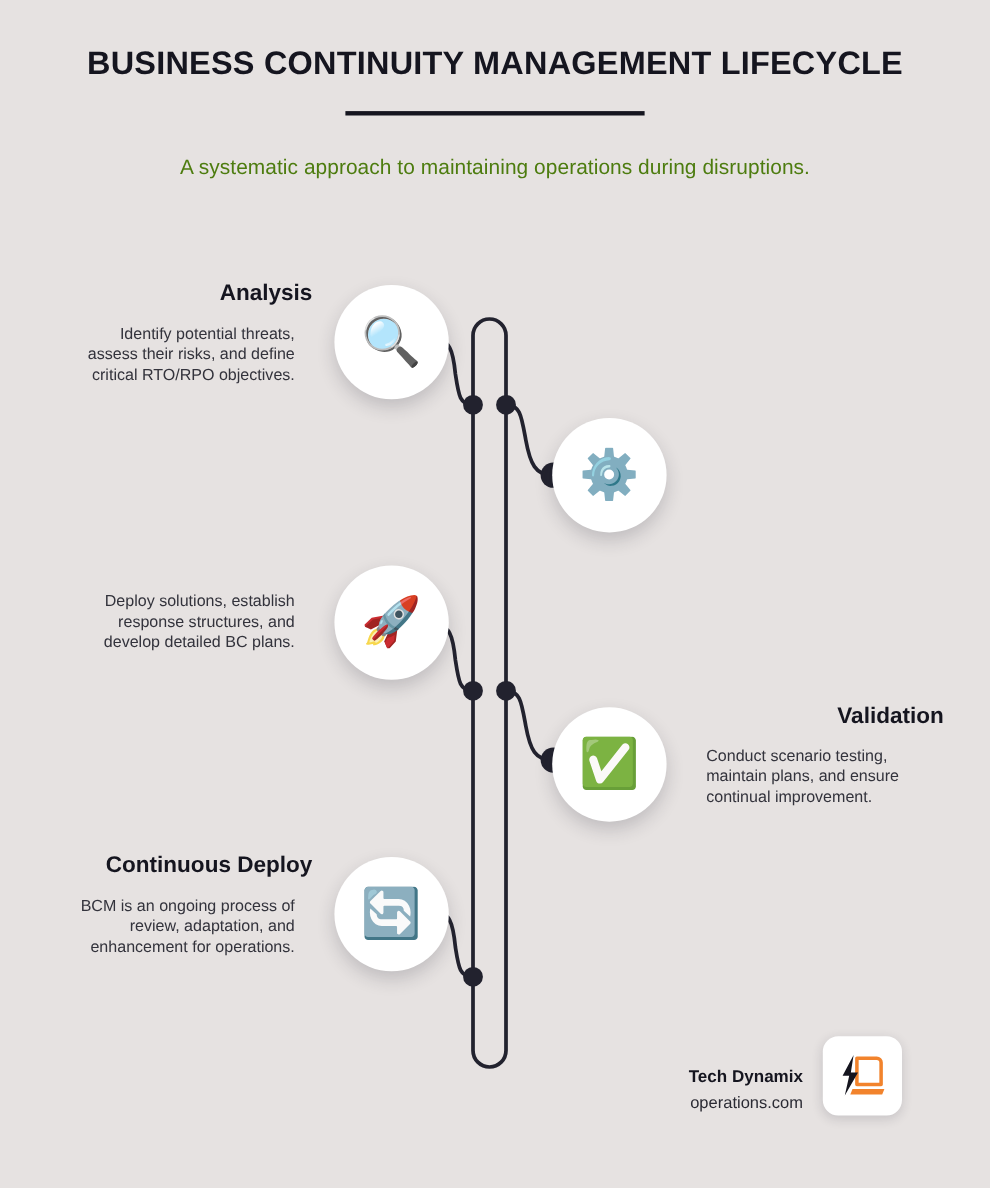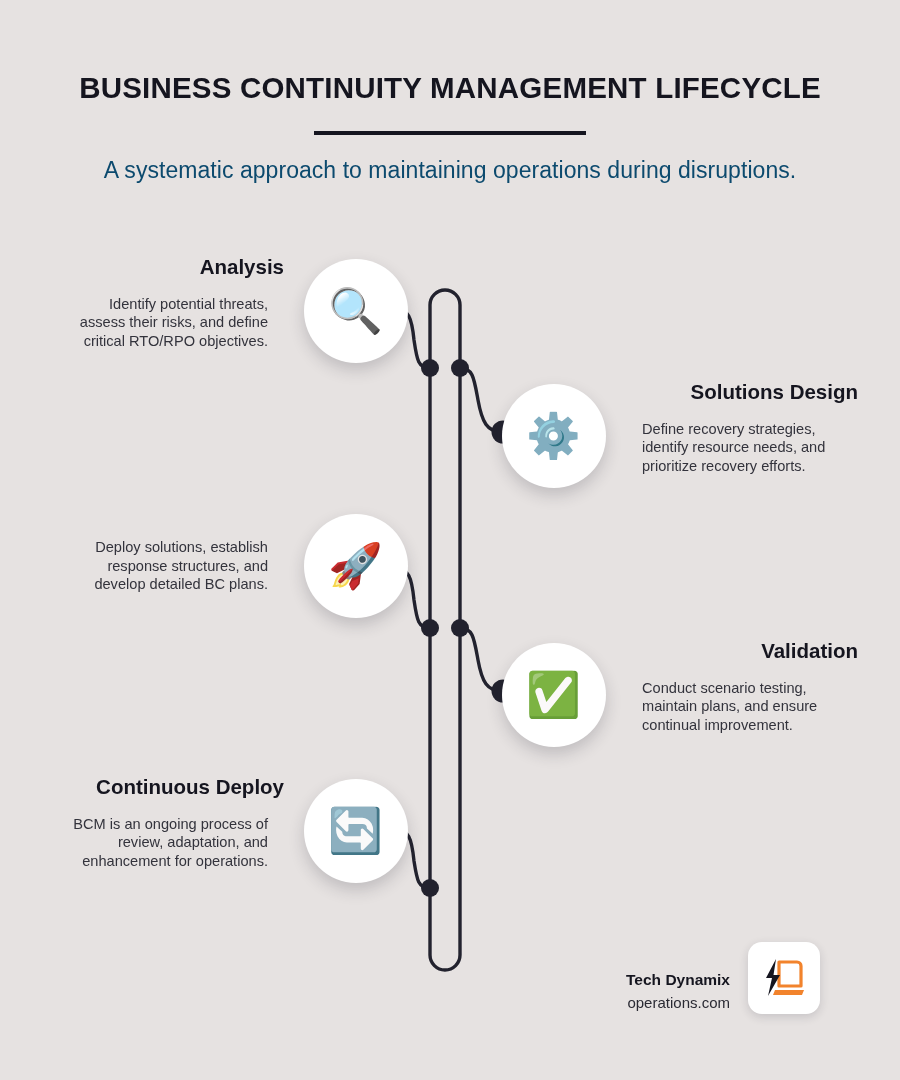--- a/index.html
+++ b/index.html
@@ -18,38 +18,38 @@
 
   
   .header {
     position: absolute;
     top: 0; left: 0;
     width: 900px;
     text-align: center;
   }
   .title {
     margin: 0;
-    padding-top: 70px;
+    padding-top: 40px;
     font-size: 29.5px;
     font-weight: bold;
     letter-spacing: 0.2px;
     color: #15151f;
     line-height: 1.2;
   }
   .divider {
     width: 272px;
     height: 4px;
     background: #15151f;
     margin: 26px auto 0 auto;
   }
   .subtitle {
-    margin: 0;
+    margin: 15px;
     padding-top: 22px;
-    font-size: 23px;
-    color: #0c4a6e;
+    font-size: 19px;
+    color: #4d7c0f;
     letter-spacing: 0.05px;
   }
 
   
   .stage {
     position: absolute;
     top: 0; left: 0;
     width: 900px;
     height: 1080px;
   }
@@ -193,24 +193,20 @@
     </div>
     <div class="node">
       <span class="glyph">🔍</span>
     </div>
   </div>
 
   <div class="step right" style="left:502px; top:380px;">
     <div class="node">
       <span class="glyph">⚙️</span>
     </div>
-    <div class="text-block">
-      <div class="step-title">Solutions Design</div>
-      <div class="step-desc">Define recovery strategies, identify resource needs, and prioritize recovery efforts.</div>
-    </div>
   </div>
 
   <div class="step left" style="left:52px; top:514px;">
     <div class="text-block">
       <div class="step-desc">Deploy solutions, establish response structures, and develop detailed BC plans.</div>
     </div>
     <div class="node">
       <span class="glyph">🚀</span>
     </div>
   </div>

